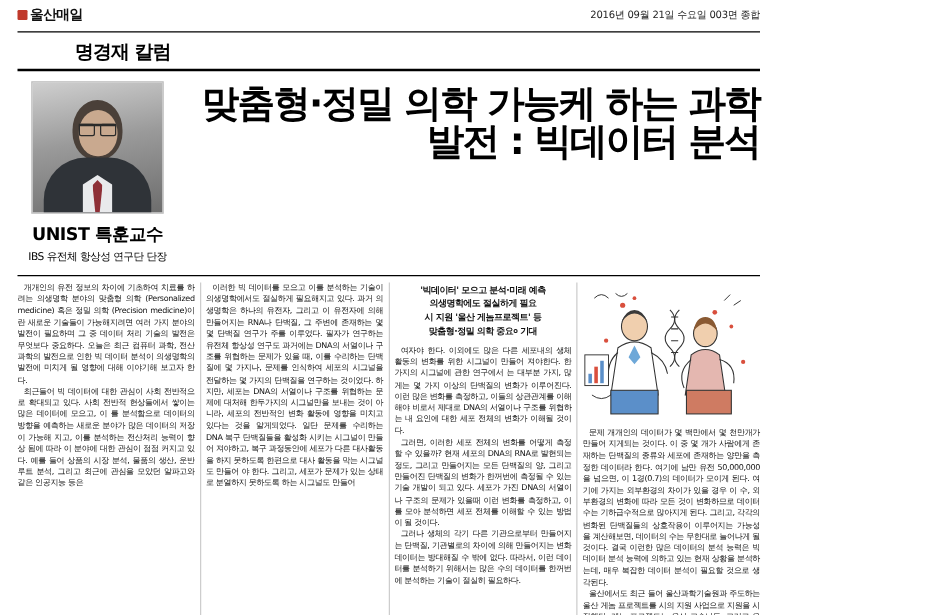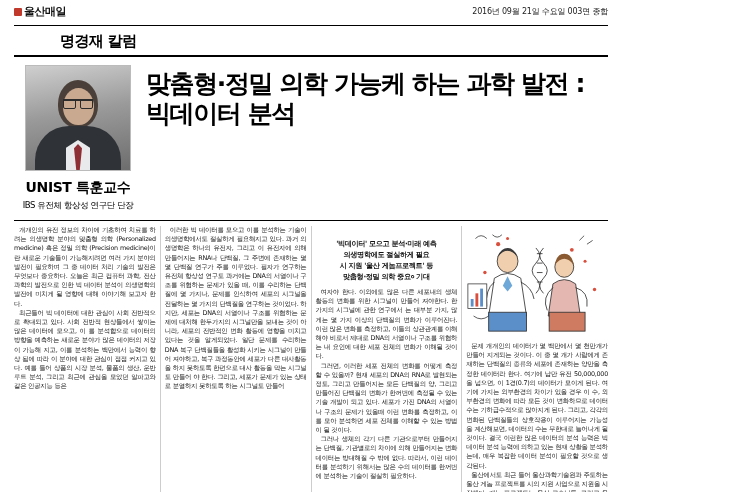--- a/index.html
+++ b/index.html
@@ -169,25 +169,25 @@
     font-size: 8.5px;
     font-weight: normal;
     margin-top: 3px;
     letter-spacing: -0.4px;
   }
   .headline-box {
     flex: 1;
     padding-left: 4px;
   }
   .headline {
-    font-size: 25px;
+    font-size: 30px;
     font-weight: bold;
     letter-spacing: -1.4px;
     line-height: 30px;
-    text-align: left;
+    text-align: right;
     padding-top: 6px;
   }
   
   .rule-body {
     border-top: 1px solid #000;
     margin-top: 8px;
   }
   .body-wrap {
     display: flex;
     margin-top: 5px;
@@ -209,21 +209,21 @@
   .col p + p { margin-top: 0; }
   .col.with-divider:before {
     content: "";
     position: absolute;
     left: -5px;
     top: 0;
     bottom: 0;
     border-left: 1px solid #cdcdcd;
   }
   .bullet-list {
-    margin: 12px 0 6px 0;
+    margin: 0 0 6px 0;
     padding: 0;
     list-style: none;
   }
   .bullet-list li {
     font-size: 7.2px;
     font-weight: bold;
     line-height: 11px;
     letter-spacing: -0.4px;
     text-align: center;
   }
@@ -275,21 +275,21 @@
       <div class="headline">맞춤형·정밀 의학 가능케 하는 과학 발전 : 빅데이터 분석</div>
     </div>
   </div>
 
   <div class="rule-body"></div>
 
   <div class="body-wrap">
 
     <div class="col">
       <p>개개인의 유전 정보의 차이에 기초하여 치료를 하려는 의생명학 분야의 맞춤형 의학 (Personalized medicine) 혹은 정밀 의학 (Precision medicine)이란 새로운 기술들이 가능해지려면 여러 가지 분야의 발전이 필요하며 그 중 데이터 처리 기술의 발전은 무엇보다 중요하다. 오늘은 최근 컴퓨터 과학, 전산 과학의 발전으로 인한 빅 데이터 분석이 의생명학의 발전에 미치게 될 영향에 대해 이야기해 보고자 한다.</p>
-      <p>최근들어 빅 데이터에 대한 관심이 사회 전반적으로 확대되고 있다. 사회 전반적 현상들에서 쌓이는 많은 데이터에 모으고, 이 를 분석함으로 데이터의 방향을 예측하는 새로운 분야가 많은 데이터의 저장이 가능해 지고, 이를 분석하는 백만에서 능력이 향상 됨에 따라 이 분야에 대한 관심이 점점 커지고 있다. 예를 들어 상품의 시장 분석, 물품의 생산, 운반 루트 분석, 그리고 최근에 관심을 모았던 알파고와 같은 인공지능 등은</p>
+      <p>최근들어 빅 데이터에 대한 관심이 사회 전반적으로 확대되고 있다. 사회 전반적 현상들에서 쌓이는 많은 데이터에 모으고, 이 를 분석함으로 데이터의 방향을 예측하는 새로운 분야가 많은 데이터의 저장이 가능해 지고, 이를 분석하는 전산처리 능력이 향상 됨에 따라 이 분야에 대한 관심이 점점 커지고 있다. 예를 들어 상품의 시장 분석, 물품의 생산, 운반 루트 분석, 그리고 최근에 관심을 모았던 알파고와 같은 인공지능 등은</p>
     </div>
 
     <div class="col with-divider">
       <p>이러한 빅 데이터를 모으고 이를 분석하는 기술이 의생명학에서도 절실하게 필요해지고 있다. 과거 의생명학은 하나의 유전자, 그리고 이 유전자에 의해 만들어지는 RNA나 단백질, 그 주변에 존재하는 몇 몇 단백질 연구가 주를 이루었다. 필자가 연구하는 유전체 항상성 연구도 과거에는 DNA의 서열이나 구조를 위협하는 문제가 있을 때, 이를 수리하는 단백질에 몇 가지나, 문제를 인식하여 세포의 시그널을 전달하는 몇 가지의 단백질을 연구하는 것이었다. 하지만, 세포는 DNA의 서열이나 구조를 위협하는 문제에 대처해 한두가지의 시그널만을 보내는 것이 아니라, 세포의 전반적인 변화 활동에 영향을 미치고 있다는 것을 알게되었다. 일단 문제를 수리하는 DNA 복구 단백질들을 활성화 시키는 시그널이 만들어 져야하고, 복구 과정동안에 세포가 다른 대사활동을 하지 못하도록 한편으로 대사 활동을 막는 시그널도 만들어 야 한다. 그리고, 세포가 문제가 있는 상태로 분열하지 못하도록 하는 시그널도 만들어</p>
     </div>
 
     <div class="col with-divider">
       <ul class="bullet-list">
         <li>'빅데이터' 모으고 분석·미래 예측</li>
         <li>의생명학에도 절실하게 필요</li>

